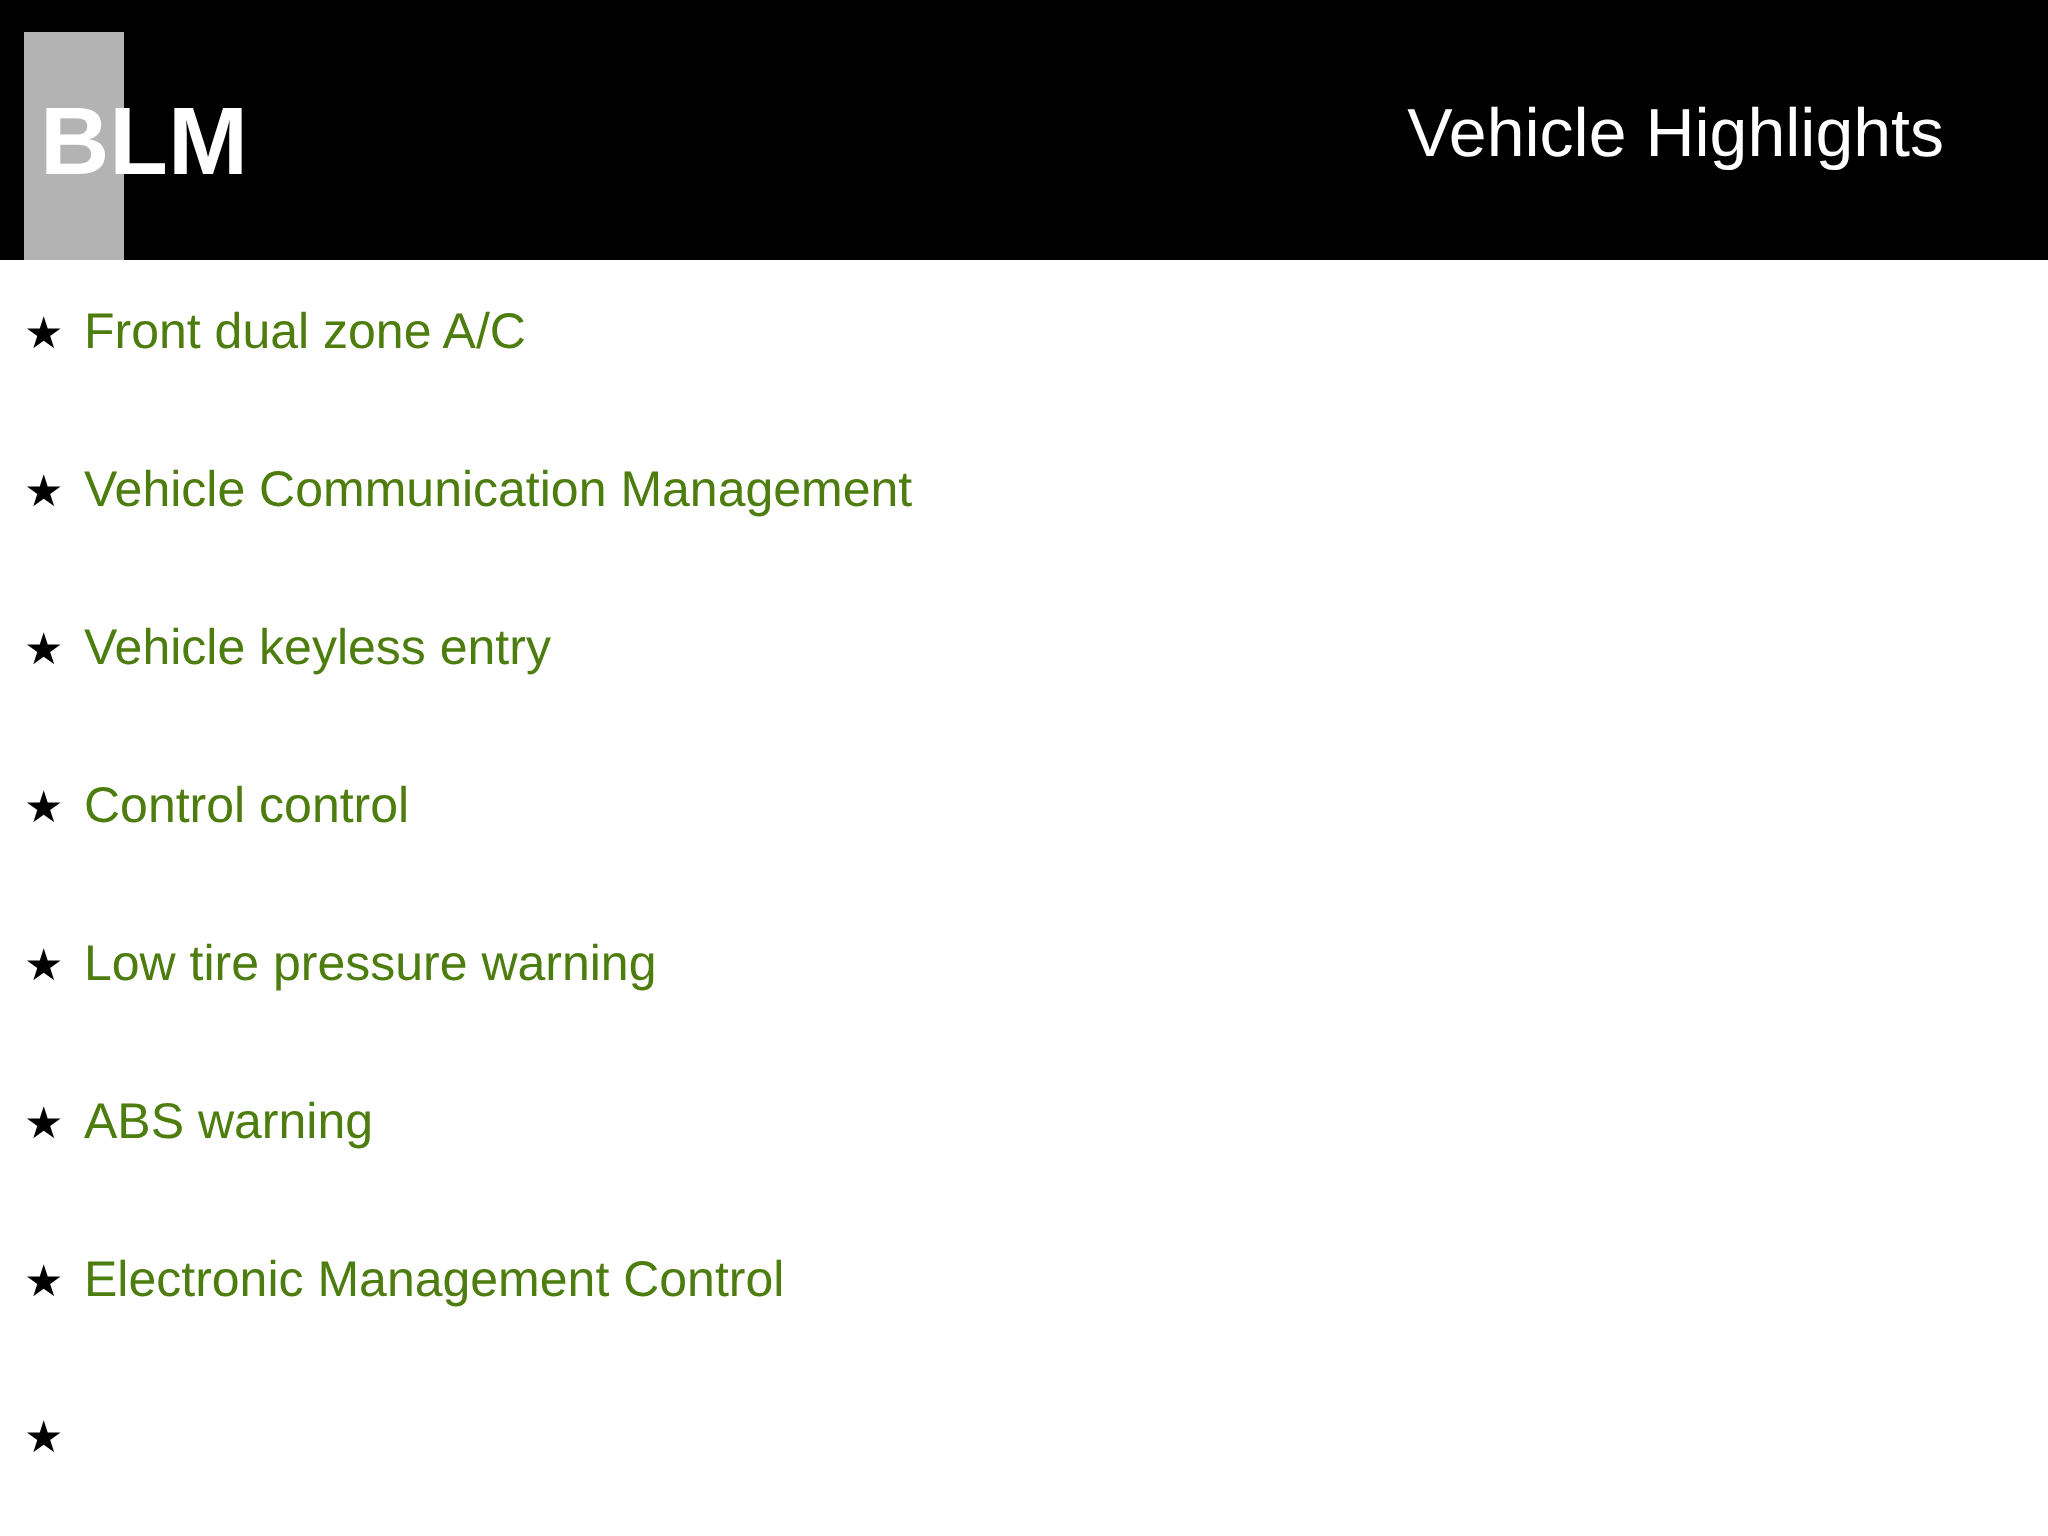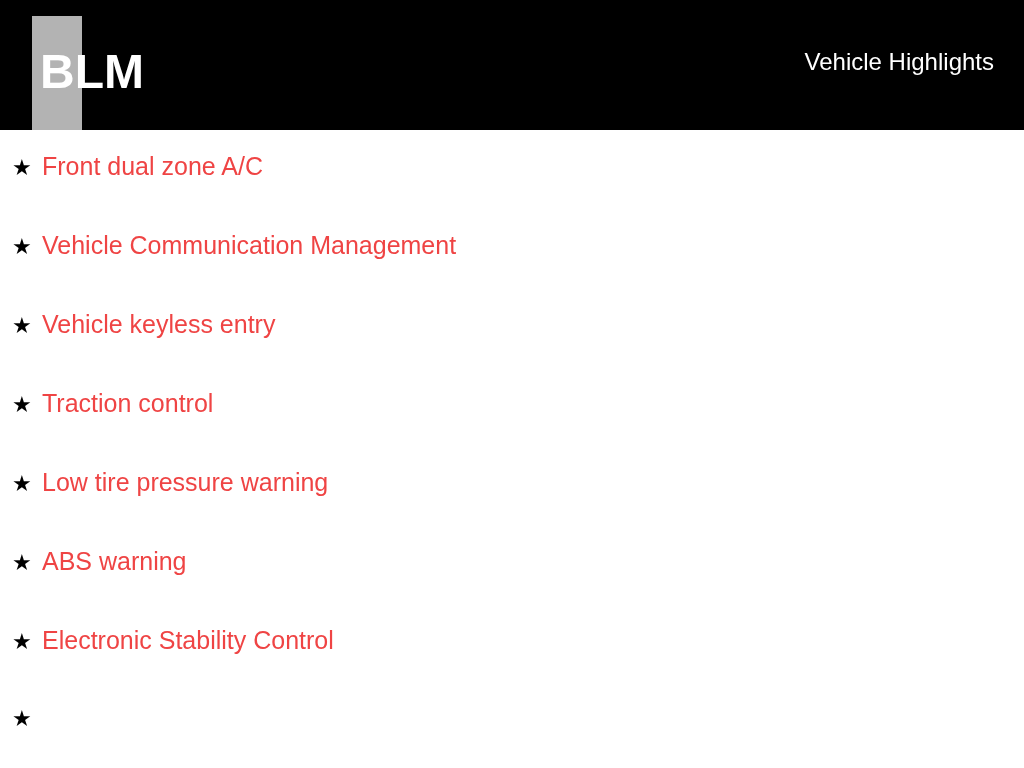--- a/index.html
+++ b/index.html
@@ -21,21 +21,21 @@
   }
   .header {
     position: relative;
     width: 1024px;
     height: 130px;
     background: #000000;
     box-sizing: border-box;
   }
   .logo {
     position: absolute;
-    left: 24px;
+    left: 4px;
     top: 8px;
     width: 116px;
     height: 114px;
     display: block;
   }
   .logo-bar {
     position: absolute;
     left: 8px;
     top: 8px;
     width: 50px;
@@ -48,23 +48,23 @@
     top: 36px;
     font-size: 48px;
     font-weight: bold;
     color: #ffffff;
     letter-spacing: 0px;
     line-height: 56px;
     font-family: "Liberation Sans", sans-serif;
   }
   .header-title {
     position: absolute;
-    right: 30px;
+    right: 52px;
     top: 48px;
-    font-size: 24px;
+    font-size: 34px;
     color: #ffffff;
     font-family: "Liberation Sans", sans-serif;
     white-space: nowrap;
   }
   .content {
     position: relative;
     padding: 0;
     margin: 0;
   }
   .feature-list {
@@ -84,21 +84,21 @@
     display: inline-block;
     width: 30px;
     font-size: 22px;
     color: #000000;
     line-height: 28px;
     flex: 0 0 auto;
     text-align: left;
   }
   .feature-label {
     font-size: 25px;
-    color: #ef4444;
+    color: #4d7c0f;
     line-height: 28px;
     font-family: "Liberation Sans", sans-serif;
     white-space: nowrap;
   }
 </style>
 </head>
 <body>
 
 <div class="page">
 
@@ -123,36 +123,36 @@
         <span class="feature-label">Vehicle Communication Management</span>
       </li>
 
       <li class="feature-item">
         <span class="bullet-star">★</span>
         <span class="feature-label">Vehicle keyless entry</span>
       </li>
 
       <li class="feature-item">
         <span class="bullet-star">★</span>
-        <span class="feature-label">Traction control</span>
+        <span class="feature-label">Control control</span>
       </li>
 
       <li class="feature-item">
         <span class="bullet-star">★</span>
         <span class="feature-label">Low tire pressure warning</span>
       </li>
 
       <li class="feature-item">
         <span class="bullet-star">★</span>
         <span class="feature-label">ABS warning</span>
       </li>
 
       <li class="feature-item">
         <span class="bullet-star">★</span>
-        <span class="feature-label">Electronic Stability Control</span>
+        <span class="feature-label">Electronic Management Control</span>
       </li>
 
       <li class="feature-item">
         <span class="bullet-star">★</span>
       </li>
 
     </ul>
   </div>
 
 </div>

